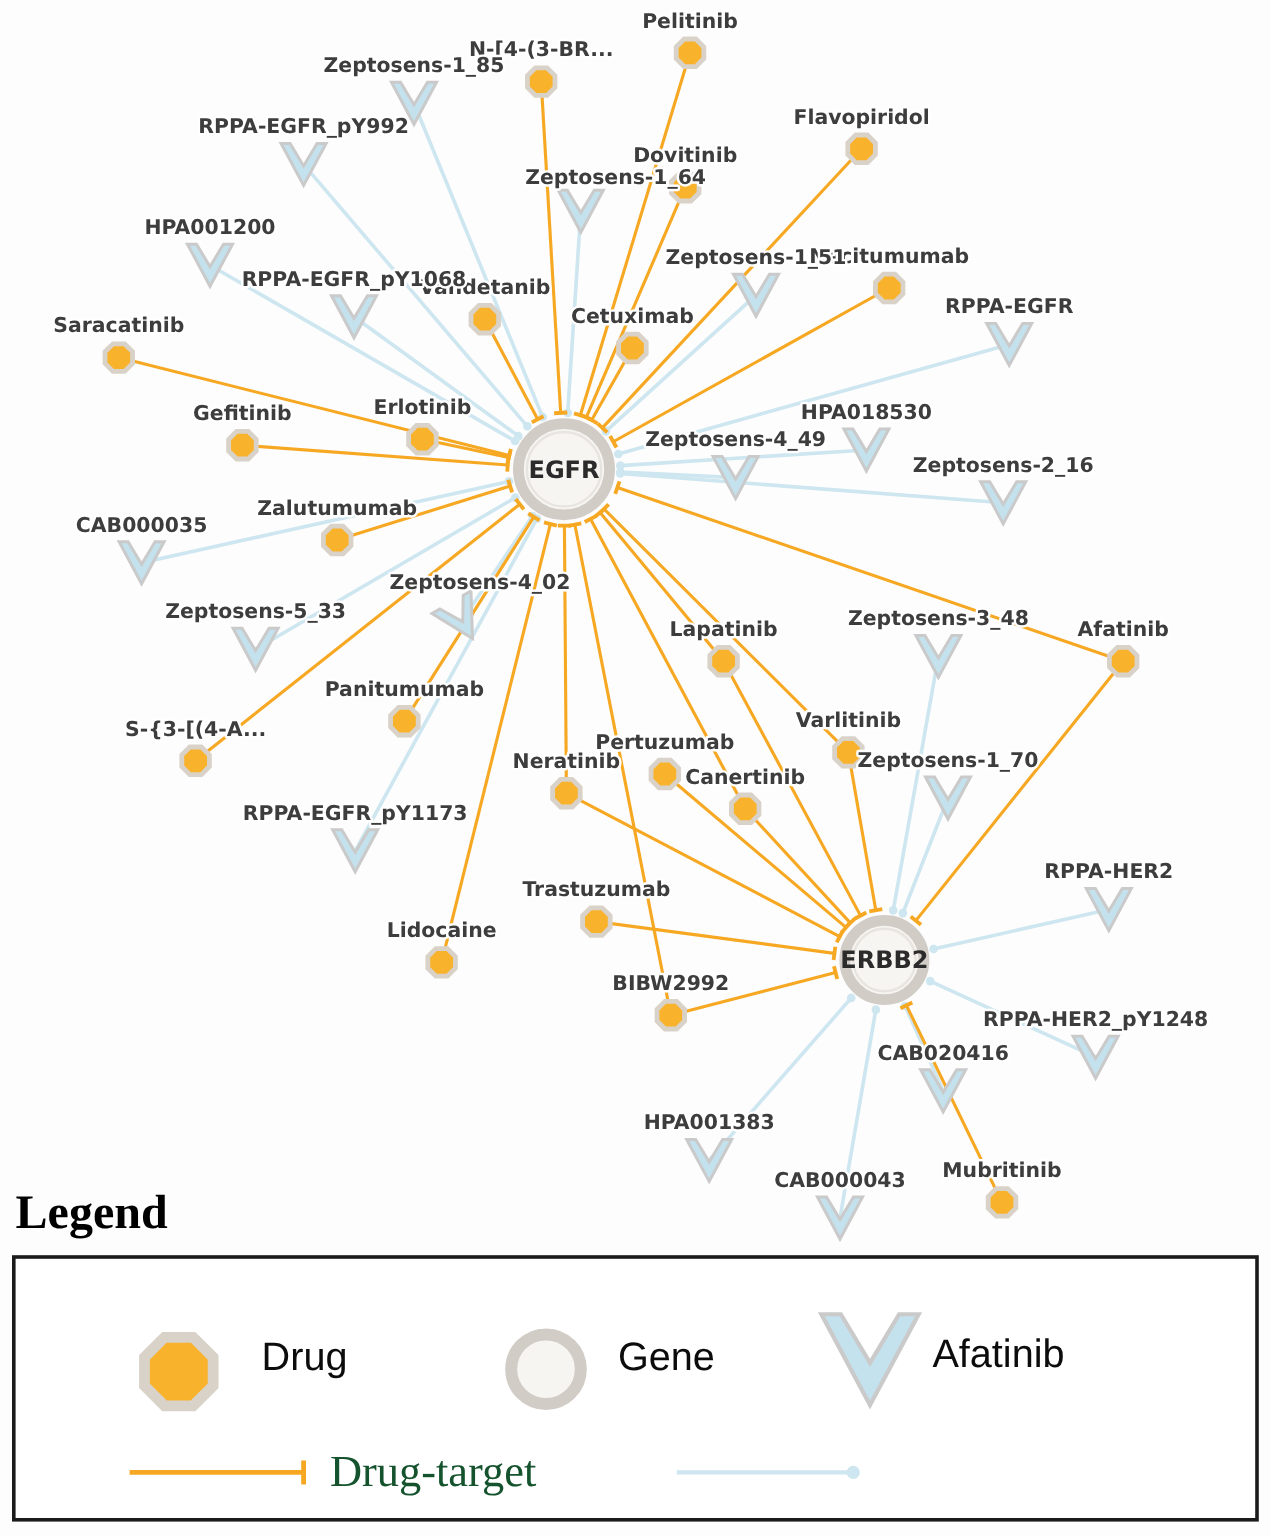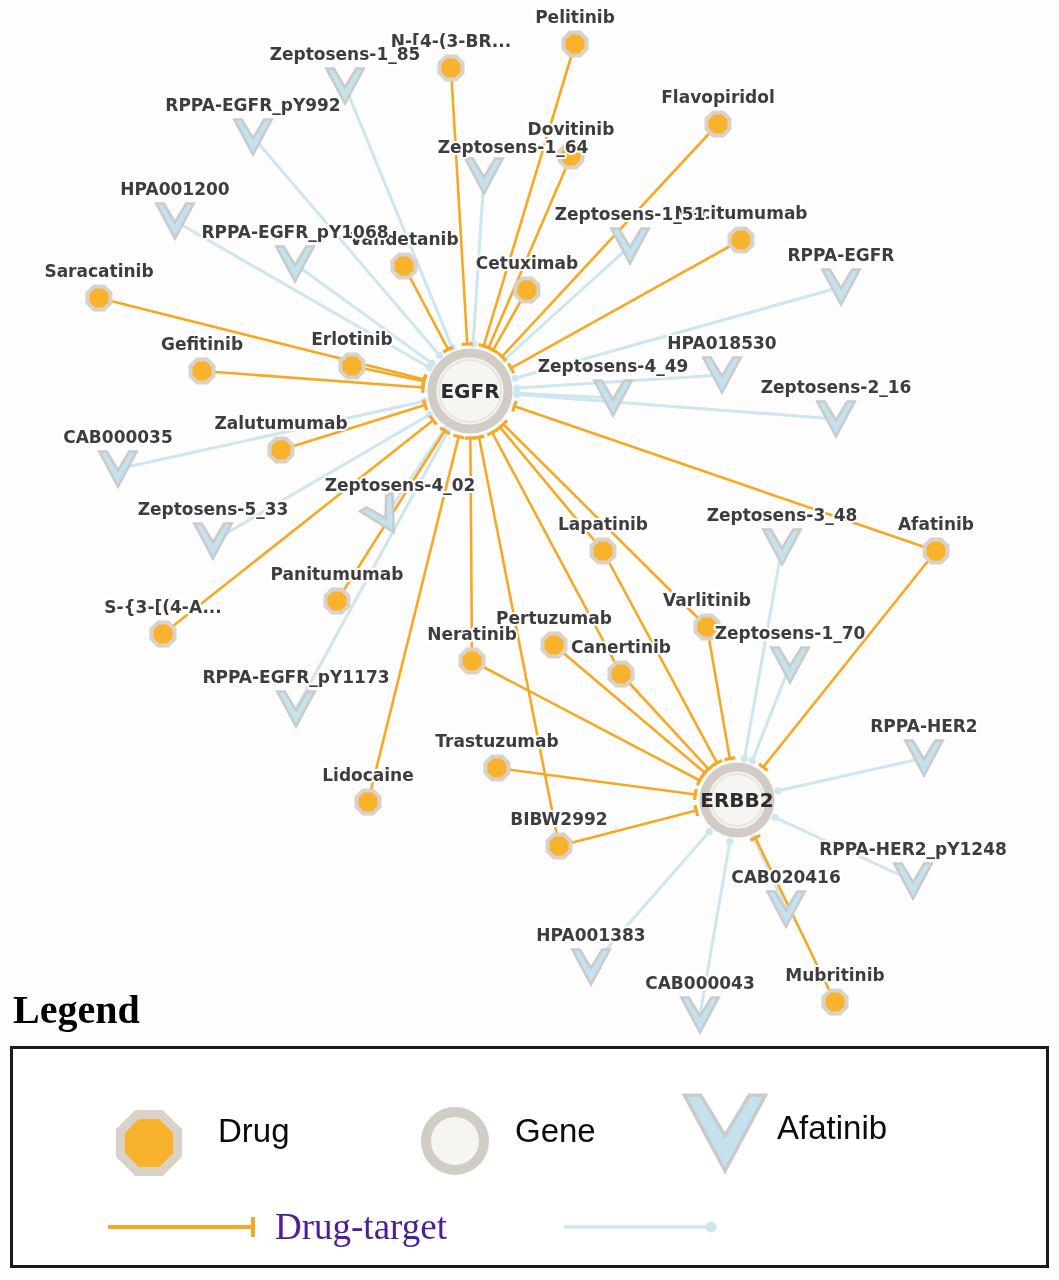--- a/index.html
+++ b/index.html
@@ -8,21 +8,21 @@
   #network-svg{position:absolute;left:0;top:0;}
   .node-label{font-family:"DejaVu Sans",sans-serif;font-size:17px;font-weight:700;fill:#3d3d3d;
               paint-order:stroke;stroke:#ffffff;stroke-width:4px;stroke-linejoin:round;}
   .gene-label{font-family:"DejaVu Sans",sans-serif;font-size:20px;font-weight:700;fill:#2b2b2b;}
   .legend-title{position:absolute;left:13px;top:986px;font-family:"Liberation Serif",serif;
                 font-weight:700;font-size:40px;color:#000;}
   .legend-box{position:absolute;left:10px;top:1046px;width:1033px;height:216px;
               border:3px solid #1b1b1b;background:#ffffff;}
   .legend-box svg{position:absolute;}
   .l-big{position:absolute;font-family:Liberation Sans, sans-serif;font-size:33px;color:#0c0c0c;}
-  .l-mid{position:absolute;font-family:"Liberation Serif",serif;font-size:37px;color:#4c1d95;}
+  .l-mid{position:absolute;font-family:"Liberation Serif",serif;font-size:37px;color:#14532d;}
 </style>
 </head>
 <body>
 
 <div class="page">
 
   <svg id="network-svg" width="1059" height="1045" viewBox="0 0 1059 1045">
       <line x1="345" y1="86" x2="452.1764993782575" y2="347.51065848294843" stroke="#CDE6F0" stroke-width="3"></line>
       <circle cx="452.1764993782575" cy="347.51065848294843" r="3.6" fill="#CDE6F0"></circle>
       <line x1="253" y1="137" x2="439.47077596787653" y2="355.265332238897" stroke="#CDE6F0" stroke-width="3"></line>

